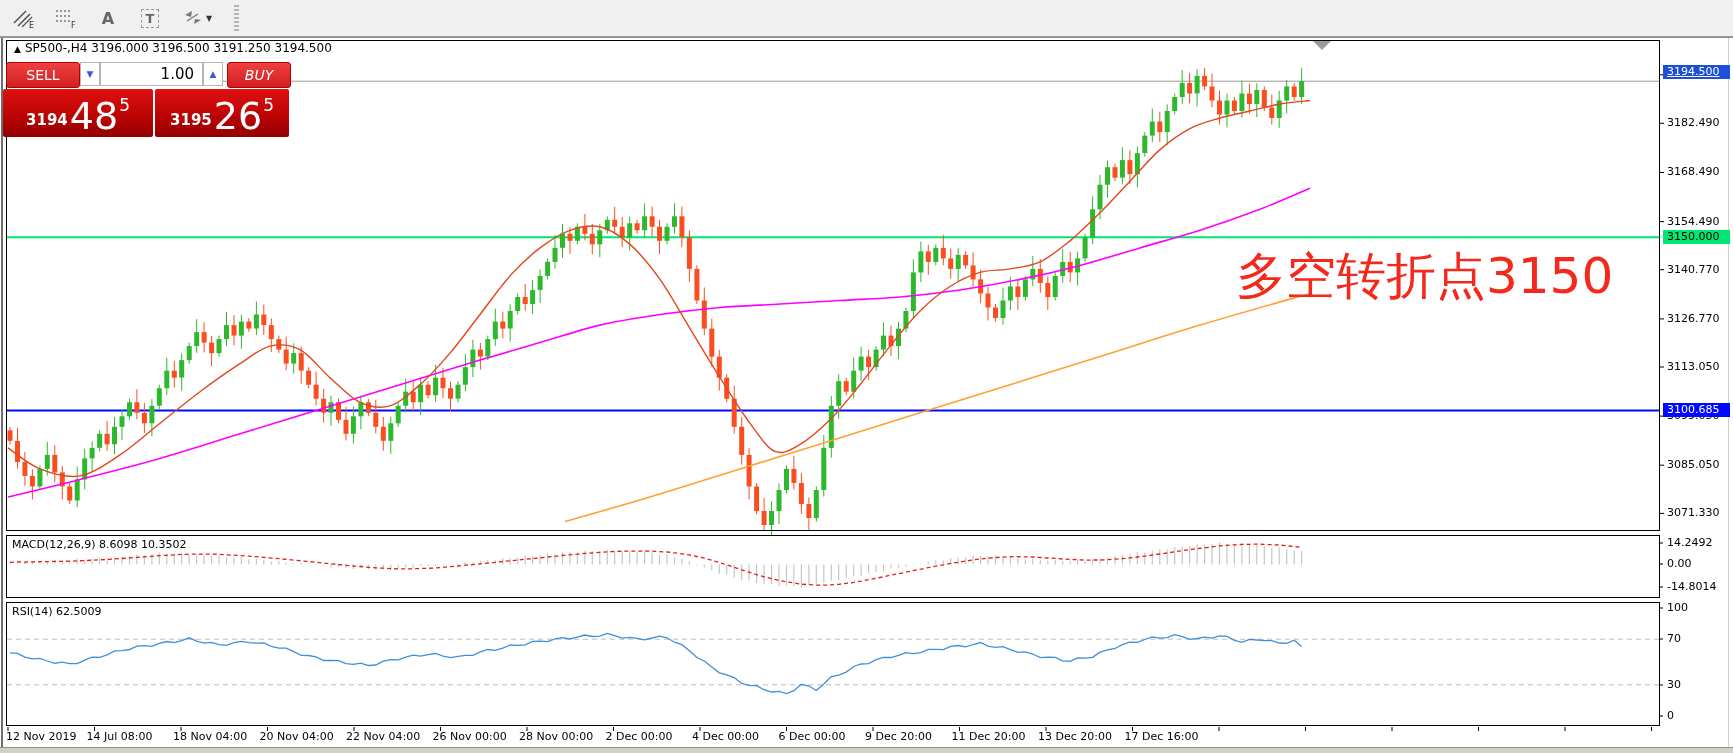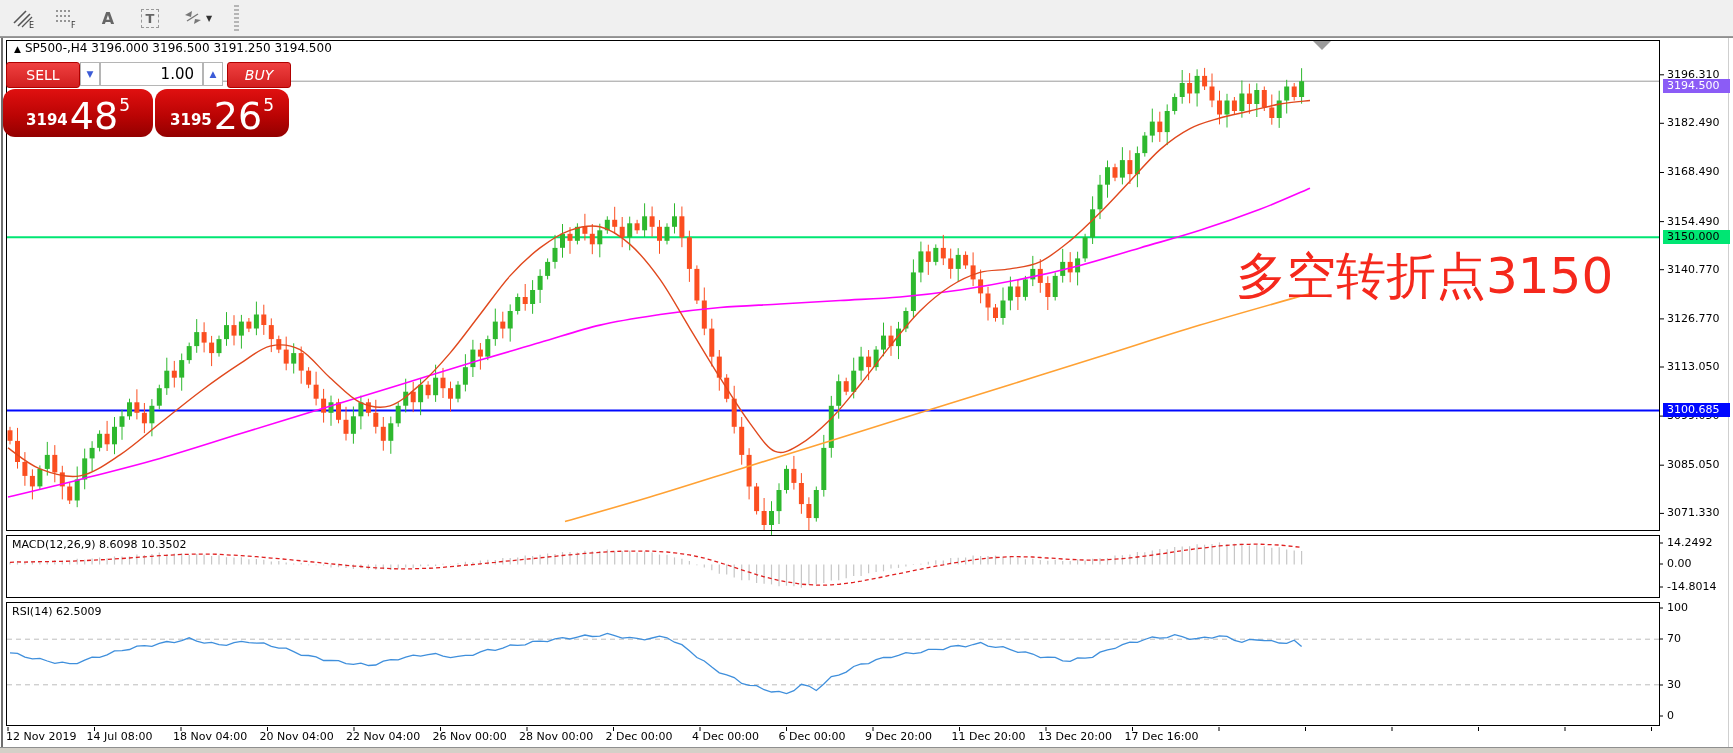--- a/index.html
+++ b/index.html
@@ -31,21 +31,21 @@
   .tp-sell{left:0;width:72px;}
   .tp-buy{left:221px;width:62px;font-style:italic;}
   .tp-spin{position:absolute;top:4px;height:24px;background:#fff;border:1px solid #b5b5b5;
            display:flex;align-items:center;justify-content:center;box-sizing:border-box;}
   .tp-spin .ar{color:#3b5bd7;font-size:9px;}
   .spin-dn{left:74px;width:20px;}
   .spin-up{left:197px;width:20px;}
   .tp-input{position:absolute;left:94px;top:4px;width:103px;height:24px;border:1px solid #b5b5b5;
             box-sizing:border-box;background:#fff;font-size:15px;text-align:right;padding-right:8px;
             font-family:"DejaVu Sans",sans-serif;}
-  .tp-quote{position:absolute;top:31px;height:48px;border-radius:12px;color:#fff;
+  .tp-quote{position:absolute;top:31px;height:48px;border-radius:2px;color:#fff;
             background:linear-gradient(180deg,#e01010 0%,#bb0404 55%,#930000 100%);
             display:flex;align-items:flex-end;justify-content:center;padding-bottom:4px;box-sizing:border-box;}
   .q-sell{left:-3px;width:150px;}
   .q-buy{left:149px;width:134px;}
   .q-small{font-size:15px;font-weight:bold;margin:0 2px 4px 0;}
   .q-big{font-size:38px;line-height:34px;}
   .q-sup{font-size:17px;margin:0 0 18px 1px;}
   
   .plabel{position:absolute;left:1667px;font-size:11px;color:#000;white-space:nowrap;}
   .pbadge{position:absolute;left:1663px;width:67px;height:14px;font-size:11px;line-height:14px;
@@ -713,21 +713,21 @@
     <div class="plabel" style="top: 165.464px;">3168.490</div>
     <div class="plabel" style="top: 214.587px;">3154.490</div>
     <div class="plabel" style="top: 262.728px;">3140.770</div>
     <div class="plabel" style="top: 311.851px;">3126.770</div>
     <div class="plabel" style="top: 359.992px;">3113.050</div>
     <div class="plabel" style="top: 409.115px;">3099.050</div>
     <div class="plabel" style="top: 458.238px;">3085.050</div>
     <div class="plabel" style="top: 506.379px;">3071.330</div>
     <div class="pbadge" style="top: 230.342px; background: rgb(0, 230, 115); color: rgb(0, 0, 0);">3150.000</div>
     <div class="pbadge" style="top: 403.378px; background: rgb(0, 8, 255); color: rgb(255, 255, 255);">3100.685</div>
-    <div class="pbadge" style="top: 79px; background: #8b5cf6; color: rgb(255, 255, 255);">3194.500</div>
+    <div class="pbadge" style="top: 65px; background: #1d4ed8; color: rgb(255, 255, 255); text-decoration: underline;">3194.500</div>
     <div class="plabel" style="top: 536px;">14.2492</div>
     <div class="plabel" style="top: 557px;">0.00</div>
     <div class="plabel" style="top: 580px;">-14.8014</div>
     <div class="plabel" style="top: 601px;">100</div>
     <div class="plabel" style="top: 632px;">70</div>
     <div class="plabel" style="top: 678px;">30</div>
     <div class="plabel" style="top: 709px;">0</div>
   </div>
 <div id="date-axis">
     <div class="dlabel" style="left: 6px;">12 Nov 2019</div>

